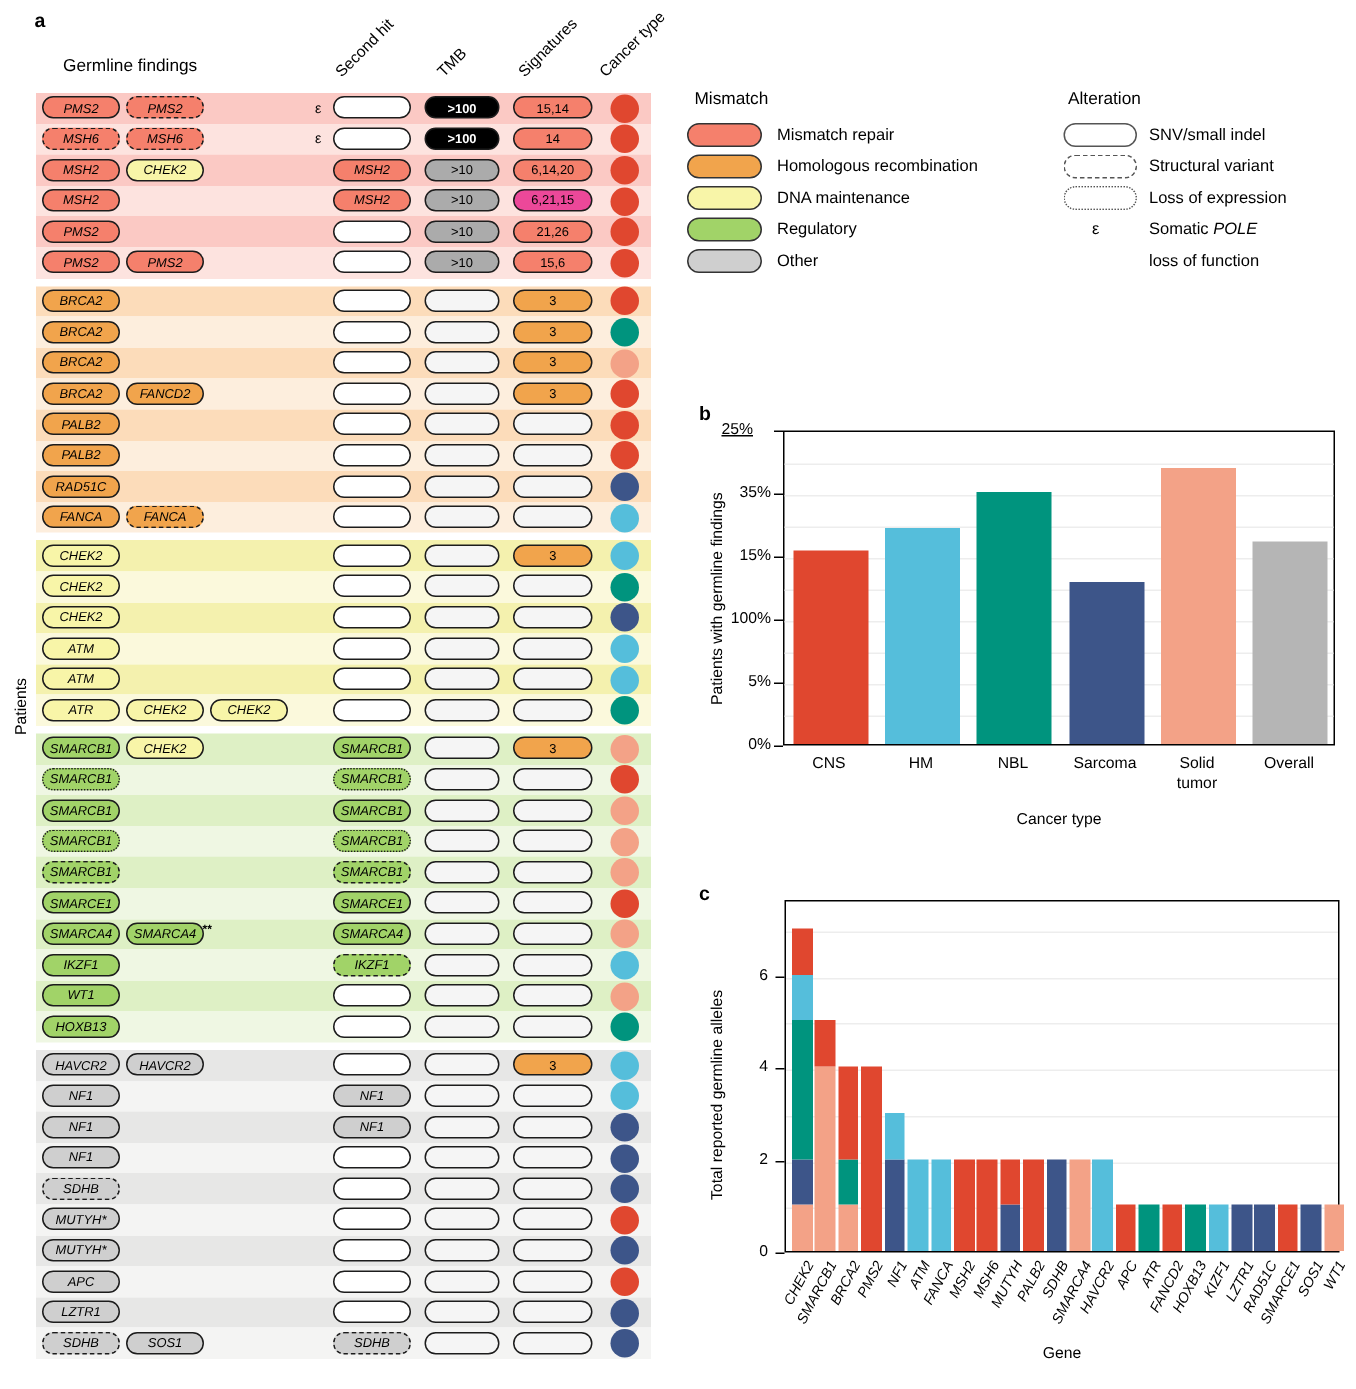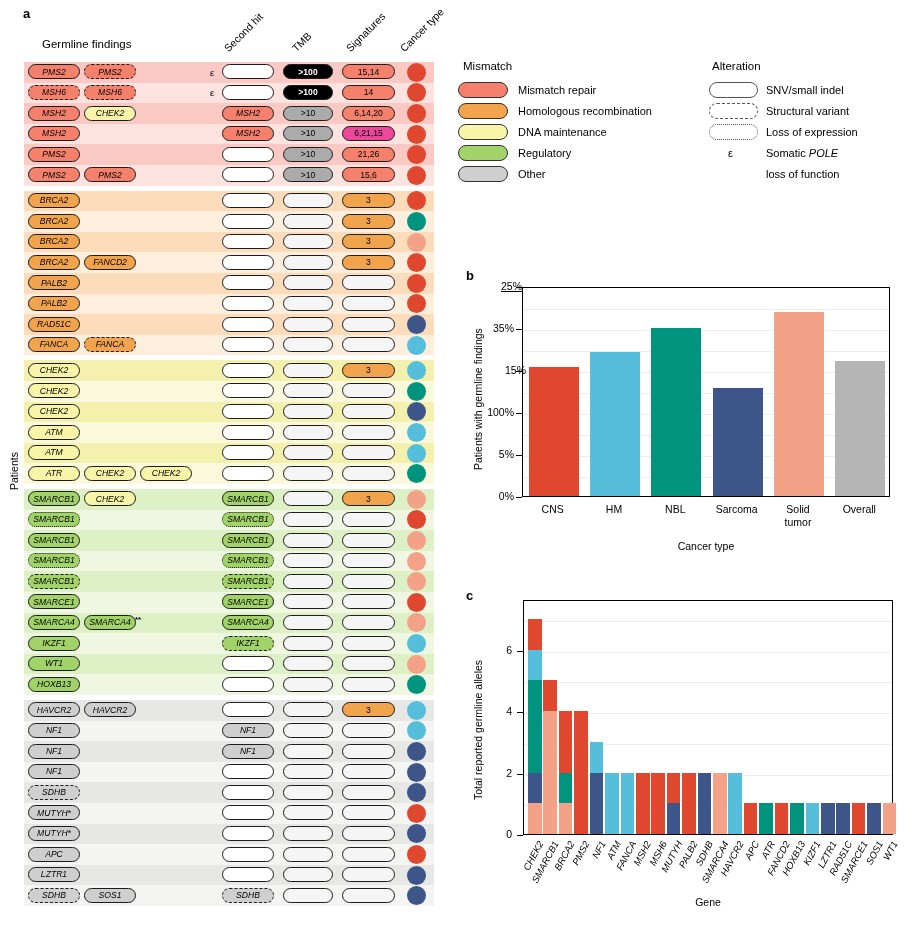--- a/index.html
+++ b/index.html
@@ -486,25 +486,25 @@
       </div>
     </div>
   <div class="axlab" style="left:608px;top:896px;width:200px">Gene</div>
 
 <div class="ytick" style="left: 480px; top: 490px;">0%</div>
     <div class="ymark" style="left: 516px; top: 497px;"></div>
     <div class="ytick" style="left: 480px; top: 448px;">5%</div>
     <div class="ymark" style="left: 516px; top: 455px;"></div>
     <div class="ytick" style="left: 480px; top: 406px;">100%</div>
     <div class="ymark" style="left: 516px; top: 413px;"></div>
-    <div class="ytick" style="left: 492px; top: 364px;">15%</div>
+    <div class="ytick" style="left: 480px; top: 364px;">15%</div>
     <div class="ymark" style="left: 516px; top: 371px;"></div>
     <div class="ytick" style="left: 480px; top: 322px;">35%</div>
     <div class="ymark" style="left: 516px; top: 329px;"></div>
-    <div class="ytick" style="left: 488px; top: 280px; text-decoration: underline;">25%</div>
+    <div class="ytick" style="left: 468px; top: 280px; text-decoration: underline;">25%</div>
     <div class="ymark" style="left: 516px; top: 287px;"></div>
     <div class="xcat" style="left: 522.667px; top: 503px; width: 60px;">CNS</div>
     <div class="xcat" style="left: 584px; top: 503px; width: 60px;">HM</div>
     <div class="xcat" style="left: 645.333px; top: 503px; width: 60px;">NBL</div>
     <div class="xcat" style="left: 706.667px; top: 503px; width: 60px;">Sarcoma</div>
     <div class="xcat" style="left: 776px; top: 503px; width: 44px;">Solid tumor</div>
     <div class="xcat" style="left: 829.333px; top: 503px; width: 60px;">Overall</div>
     <div class="ytick" style="left: 478px; top: 828px;">0</div>
     <div class="ymark" style="left: 517px; top: 835px;"></div>
     <div class="ytick" style="left: 478px; top: 766.562px;">2</div>

